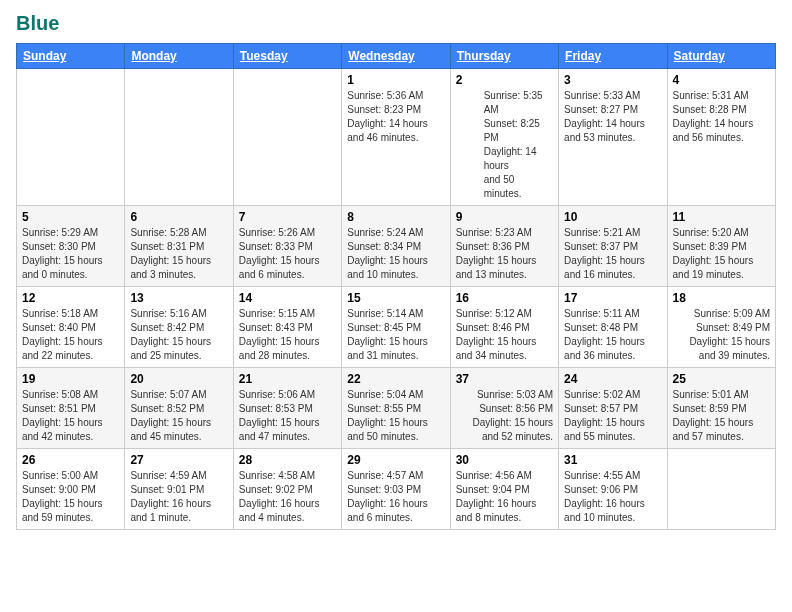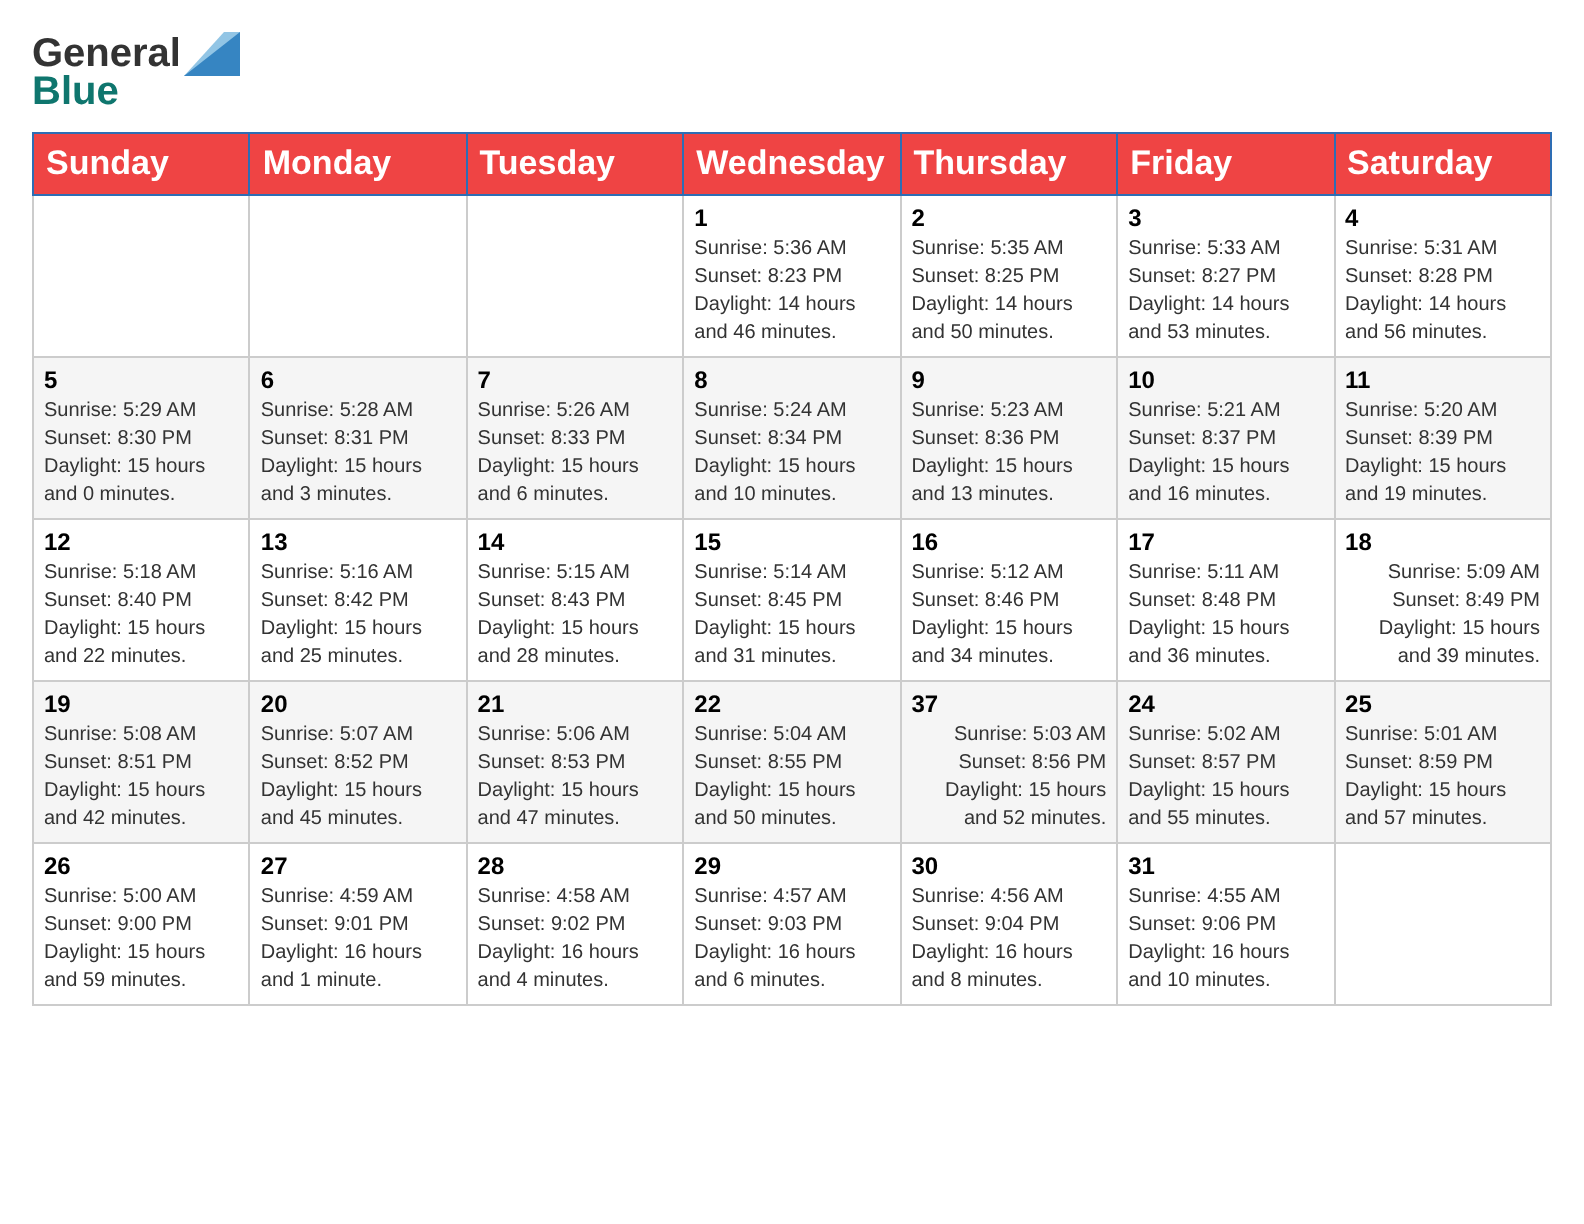--- a/index.html
+++ b/index.html
@@ -37,27 +37,28 @@
       font-size: 16px;
       color: #333;
       font-weight: normal;
     }
     .calendar {
       width: 100%;
       border-collapse: collapse;
       font-size: 11px;
     }
     .calendar th {
-      background: #ef4444;
+      background: #3b82f6;
       color: #fff;
       text-align: left;
       padding: 5px 6px;
-      font-size: 17px;
+      font-size: 12px;
       font-weight: bold;
       border: 1px solid #2e6db4;
+      text-decoration: underline;
     }
     .calendar td {
       border: 1px solid #ccc;
       vertical-align: top;
       padding: 4px 5px;
       width: 107px;
       min-height: 80px;
       background: #fff;
     }
     .calendar tr:nth-child(even) td {
@@ -79,27 +80,20 @@
     }
     .row-shaded td {
       background: #f0f0f0;
     }
   </style>
 </head>
 <body>
 
 <div class="header">
   <div class="logo">
-    <div class="logo-row">
-      <span style="font-size:20px;font-weight:bold;color:#333;">General</span>
-      <svg width="28" height="22" viewBox="0 0 28 22" style="margin-left:2px;margin-top:-2px;">
-        <polygon points="0,22 28,0 28,22" fill="#1a5fa8"></polygon>
-        <polygon points="0,22 20,0 28,0 28,22" fill="#4a9fd4" opacity="0.6"></polygon>
-      </svg>
-    </div>
     <div style="font-size:20px;font-weight:bold;color:#0f766e;margin-top:-4px;">Blue</div>
   </div>
   <div class="title-block">
     <div class="title-month"></div>
     <div class="title-location"></div>
   </div>
 </div>
 
 <table class="calendar">
   <thead>
@@ -120,21 +114,21 @@
         <td class="empty-cell"></td>
         <td>
           <div class="day-number">1</div>
           <div class="day-info" style="white-space: pre-line;">Sunrise: 5:36 AM
 Sunset: 8:23 PM
 Daylight: 14 hours
 and 46 minutes.</div>
         </td>
         <td>
           <div class="day-number">2</div>
-          <div class="day-info" style="white-space: pre-line;">Sunrise: 5:35 AM
+          <div class="day-info" style="white-space: pre-line; margin-left: 28px;">Sunrise: 5:35 AM
 Sunset: 8:25 PM
 Daylight: 14 hours
 and 50 minutes.</div>
         </td>
         <td>
           <div class="day-number">3</div>
           <div class="day-info" style="white-space: pre-line;">Sunrise: 5:33 AM
 Sunset: 8:27 PM
 Daylight: 14 hours
 and 53 minutes.</div>

